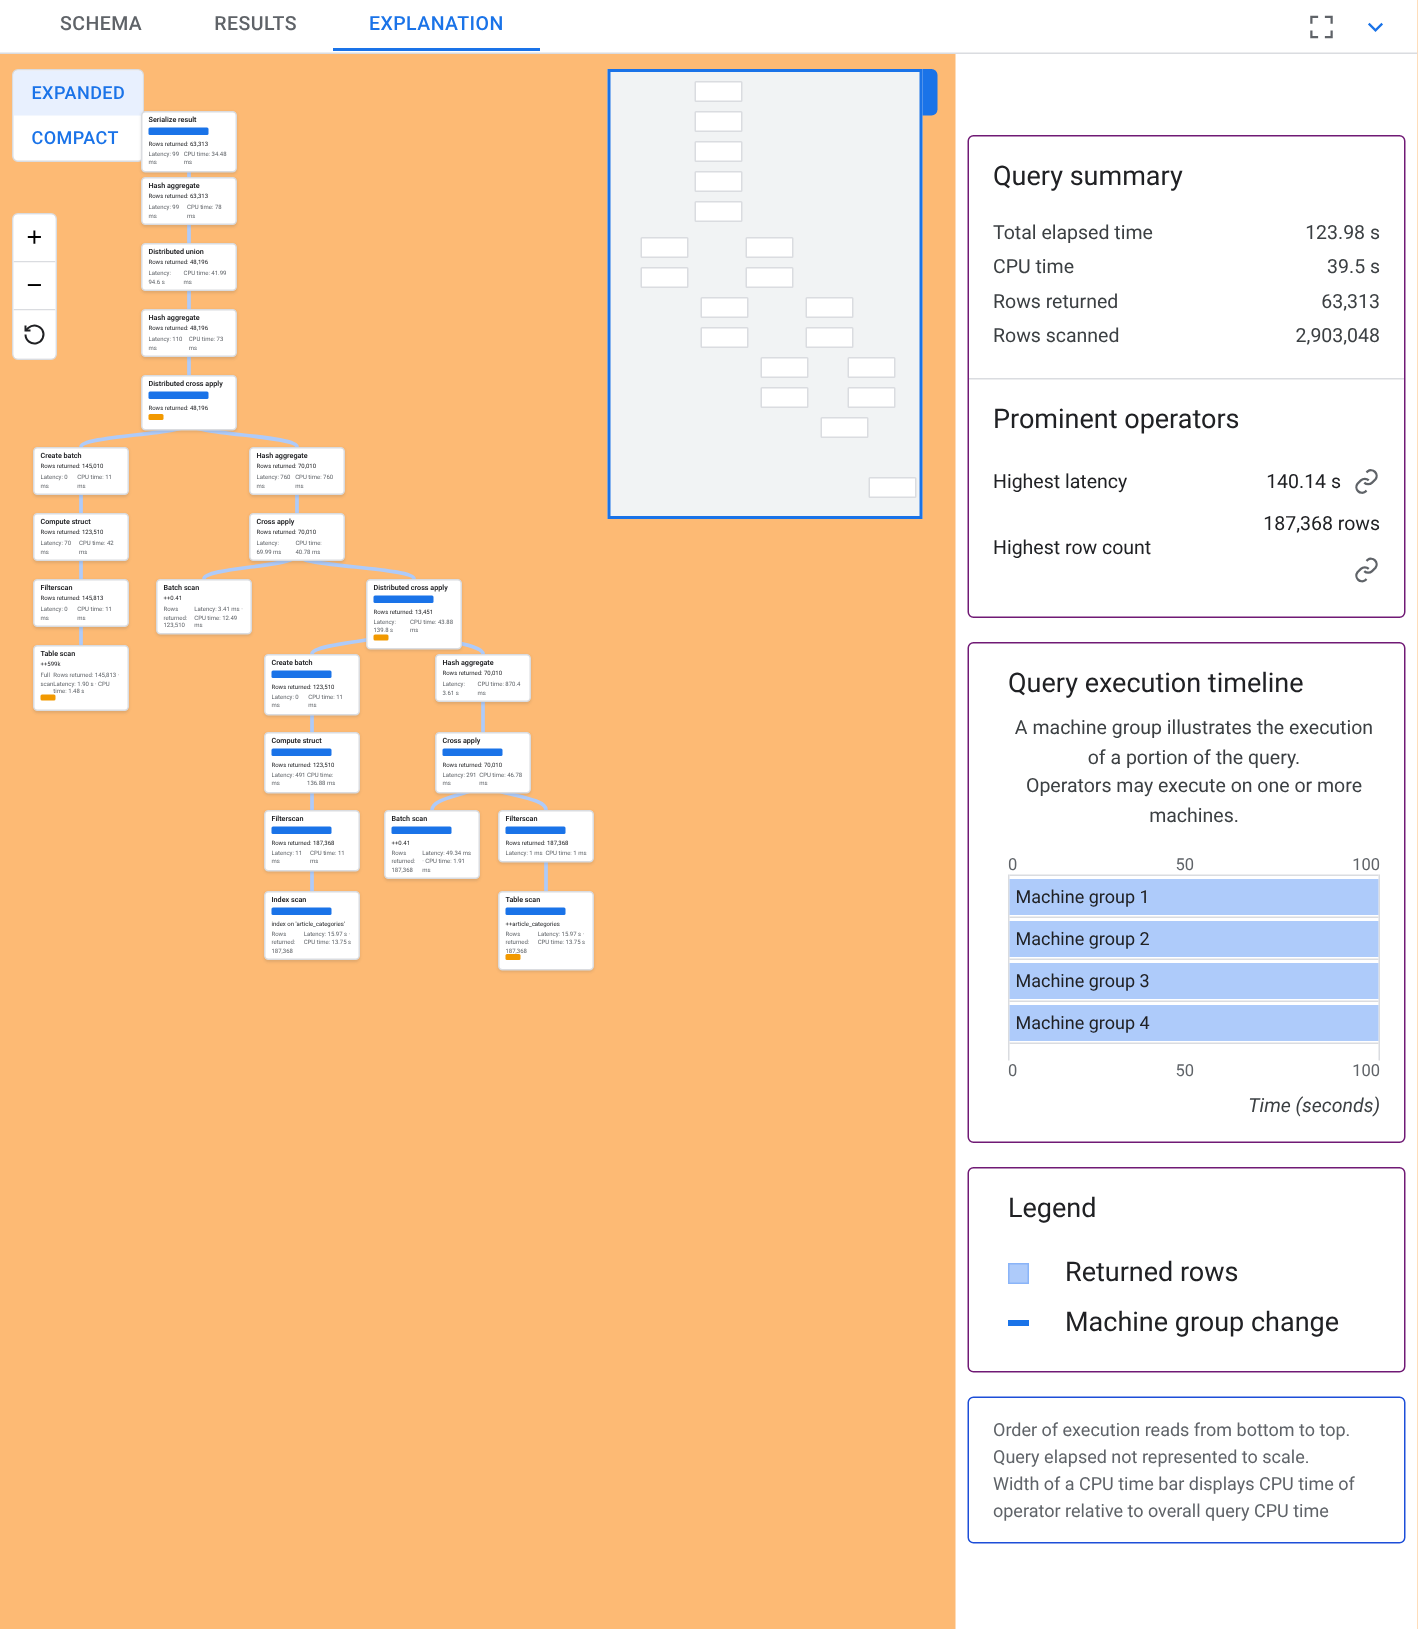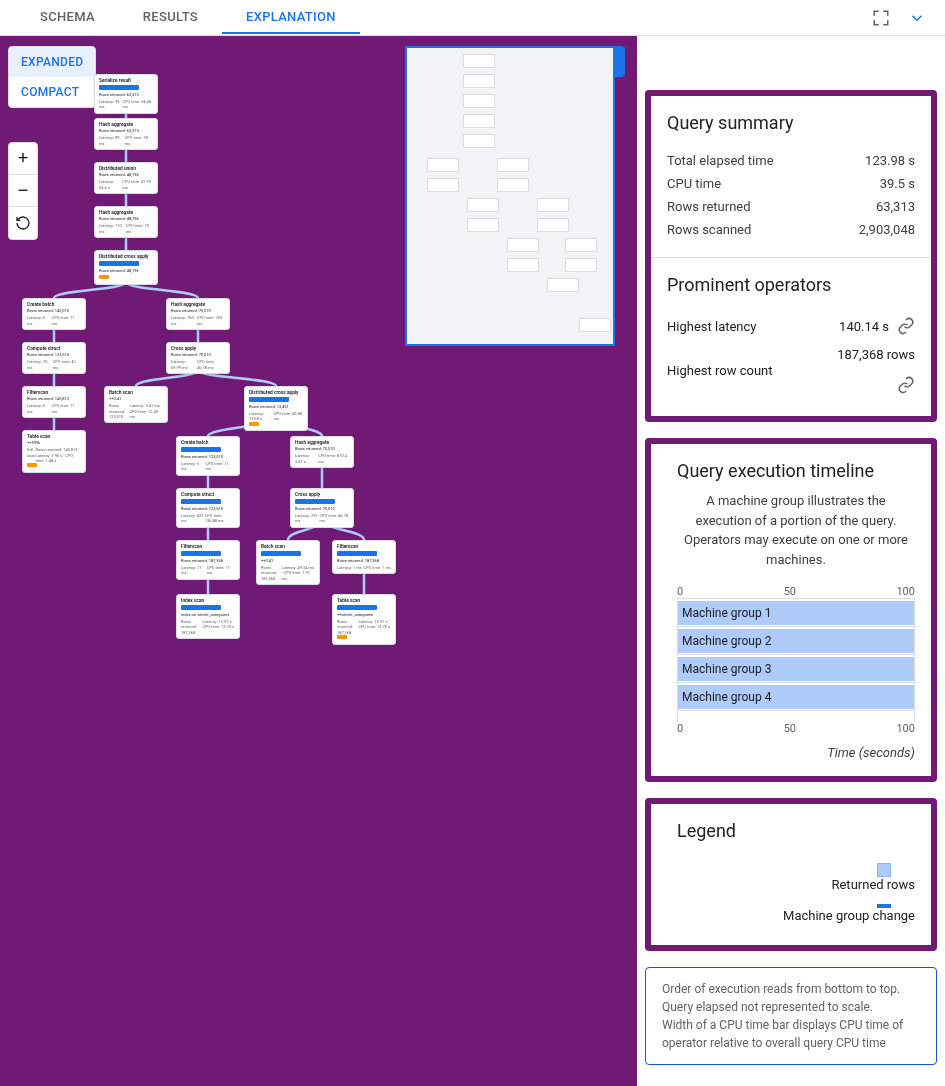--- a/index.html
+++ b/index.html
@@ -45,21 +45,21 @@
   cursor: pointer;
   color: #5f6368;
 }
 .main {
   display: flex;
   height: calc(100% - 36px);
 }
 .canvas-area {
   position: relative;
   flex: 1;
-  background: #701a75;
+  background: #fdba74;
   overflow: hidden;
 }
 .view-toggle {
   position: absolute;
   top: 10px; left: 8px;
   border: 1px solid #dadce0;
   background: #fff;
   border-radius: 4px;
   overflow: hidden;
 }
@@ -161,21 +161,21 @@
   border-radius: 1px;
   margin-top: 1px;
 }
 svg.edges { position: absolute; top:0; left:0; width:400px; height:600px; pointer-events:none; }
 .sidepanel {
   width: 308px;
   padding: 0 8px 8px 8px;
   overflow-y: auto;
 }
 .card {
-  border: 6px solid #701a75;
+  border: 1px solid #701a75;
   border-radius: 4px;
   margin-top: 54px;
   padding: 16px;
   background: #fff;
 }
 .card + .card { margin-top: 16px; padding-left: 26px; }
 .card h2 {
   font-size: 18px;
   font-weight: 400;
   margin-bottom: 16px;
@@ -232,21 +232,21 @@
   font-style: italic;
   font-size: 13px;
   color: #3c4043;
   margin-top: 10px;
 }
 .legend-swatch {
   width: 14px; height: 14px;
   display: inline-block;
   margin-right: 24px;
 }
-.legend-row { display: flex; align-items: flex-end; font-size: 13px; padding: 6px 0; flex-direction: column; }
+.legend-row { display: flex; align-items: center; font-size: 18px; padding: 6px 0; }
 .legend-solid { background: #aecbfa; border: 1px solid #8ab4f8; }
 .legend-border { border: 1px solid #1a73e8; background: #fff; }
 .notes {
   border: 1px solid #1d4ed8;
   border-radius: 4px;
   margin-top: 16px;
   padding: 12px 16px;
   font-size: 12px;
   color: #5f6368;
   line-height: 1.5;

